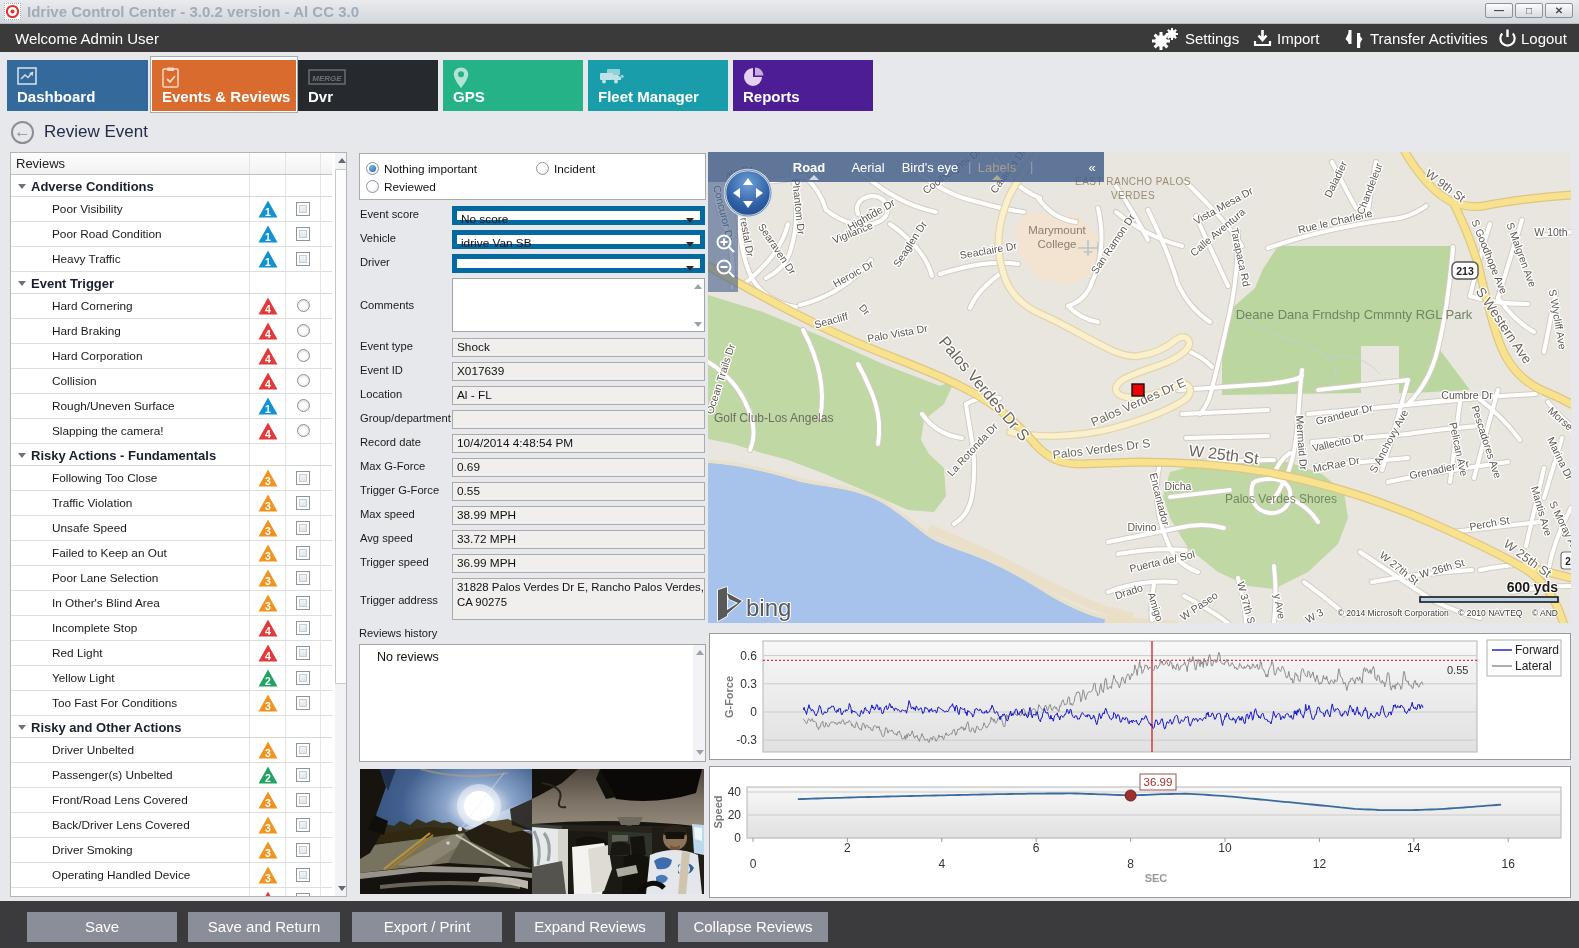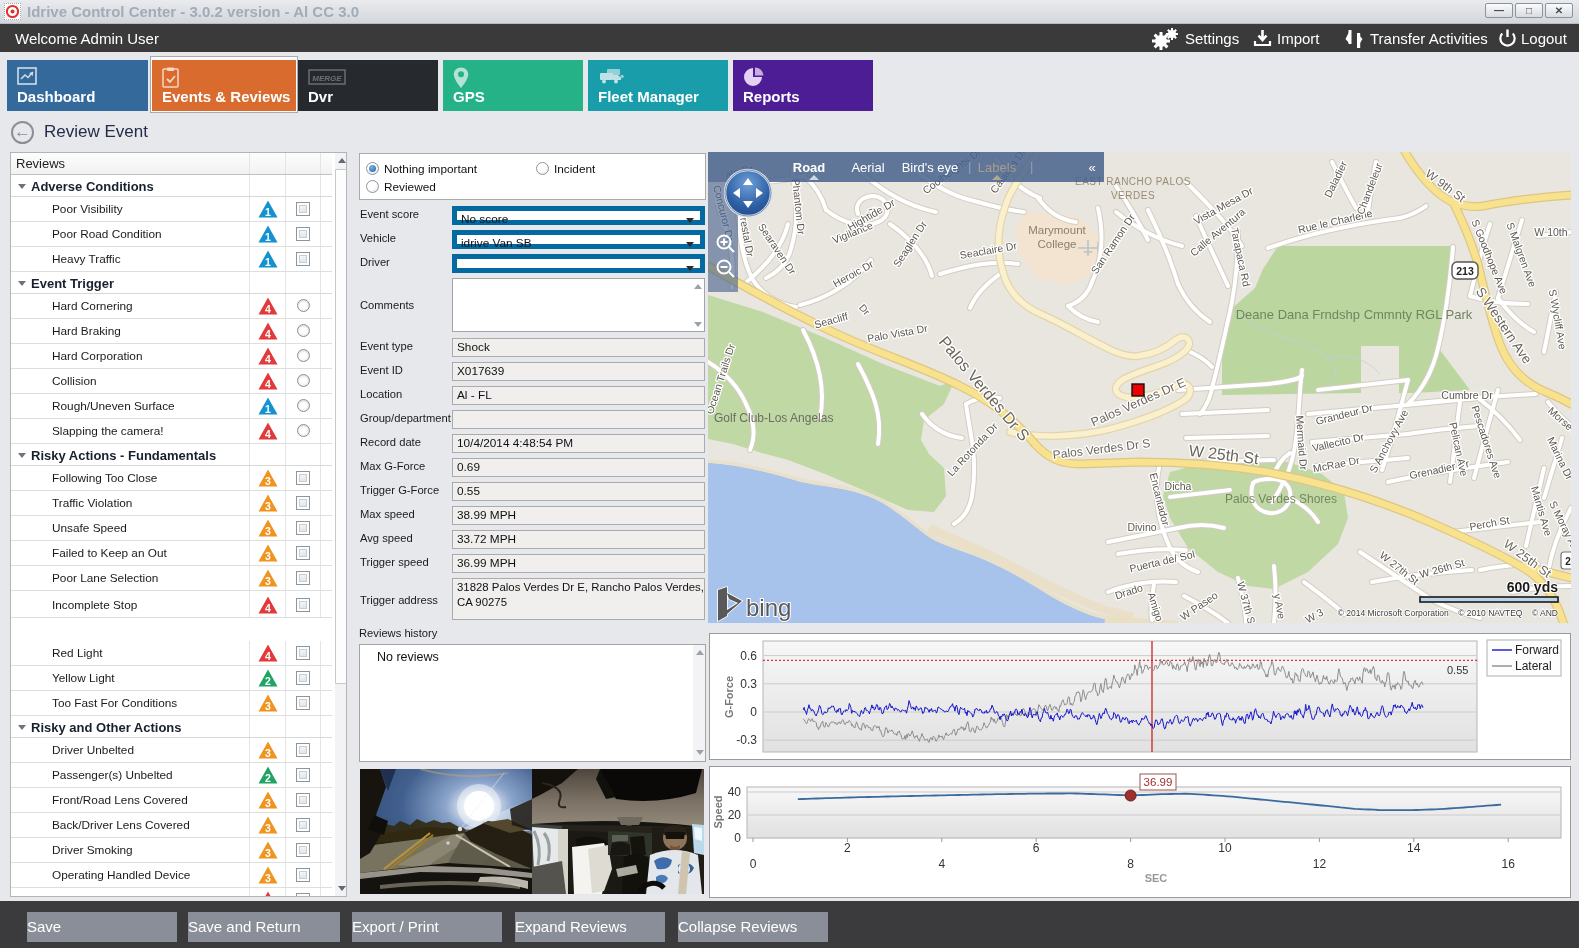--- a/index.html
+++ b/index.html
@@ -38,21 +38,21 @@
 
 .flabel{position:absolute;font-size:11.2px;color:#1a1a1a}
 .combo{position:absolute;left:452px;width:253px;height:19px;background:#fff;border:5px solid #0369a1;font-size:11.8px;color:#111;padding:1px 4px;line-height:15px}
 .combo:after{content:"";position:absolute;right:6px;top:7px;border-left:4px solid transparent;border-right:4px solid transparent;border-top:5px solid #2b2b2b}
 .rbox{position:absolute;left:452px;width:253px;height:19px;background:#f0efee;border:1px solid #ababab;font-size:11.8px;color:#111;padding:1px 4px;line-height:15px}
 .radio{position:absolute;width:13px;height:13px;border:1px solid #8e959d;border-radius:50%;background:radial-gradient(circle at 35% 30%,#fff 40%,#dfe3e7)}
 .radio.sel:after{content:"";position:absolute;left:2px;top:2px;width:7px;height:7px;border-radius:50%;background:radial-gradient(circle at 35% 30%,#7ab3e0,#1e62a8)}
 .rlab{position:absolute;font-size:11.8px;color:#111}
 
 #bottombar{left:0;top:901px;width:1579px;height:47px;background:#3b3b3d}
-.bbtn{top:912px;width:150px;height:30px;background:#8a8e99;color:#fff;font-size:15px;text-align:left;line-height:30px}
+.bbtn{top:912px;width:150px;height:30px;background:#8a8e99;color:#fff;font-size:15px;text-align:center;line-height:30px}
 .chpanel{background:#fff;border:1px solid #9a9a9a}
 </style></head>
 <body>
 <div class="abs" id="titlebar"></div>
 <div class="abs" id="tlogo"><svg width="15" height="15" viewBox="0 0 15 15">
       <circle cx="7.5" cy="7.5" r="5.6" fill="none" stroke="#e03030" stroke-width="2"></circle>
       <circle cx="7.5" cy="7.5" r="2" fill="#e03030"></circle>
     </svg></div>
 <div class="abs" id="ttext">Idrive Control Center - 3.0.2 version - Al CC 3.0</div>
 <div class="abs winbtn" style="left:1485px">—</div>
@@ -356,21 +356,21 @@
         <path d="M10 0.5 L19.5 17.5 L0.5 17.5 Z" fill="#f0941f"></path>
         <text x="10" y="15.5" font-size="10.5" font-weight="bold" fill="#fff" text-anchor="middle" font-family="Liberation Sans">3</text>
       </svg>
       <span class="cbx">
         <i></i>
       </span>
       <i class="c1"></i>
       <i class="c2"></i>
       <i class="c3"></i>
     </div>
-<div class="trow" style="top:440px;height:25px">
+<div class="trow" style="top:463px;height:25px">
       <span class="tname">Incomplete Stop</span>
       <svg class="tico2" width="20" height="18" viewBox="0 0 20 18">
         <path d="M10 0.5 L19.5 17.5 L0.5 17.5 Z" fill="#e23a3a"></path>
         <text x="10" y="15.5" font-size="10.5" font-weight="bold" fill="#fff" text-anchor="middle" font-family="Liberation Sans">4</text>
       </svg>
       <span class="cbx">
         <i></i>
       </span>
       <i class="c1"></i>
       <i class="c2"></i>

